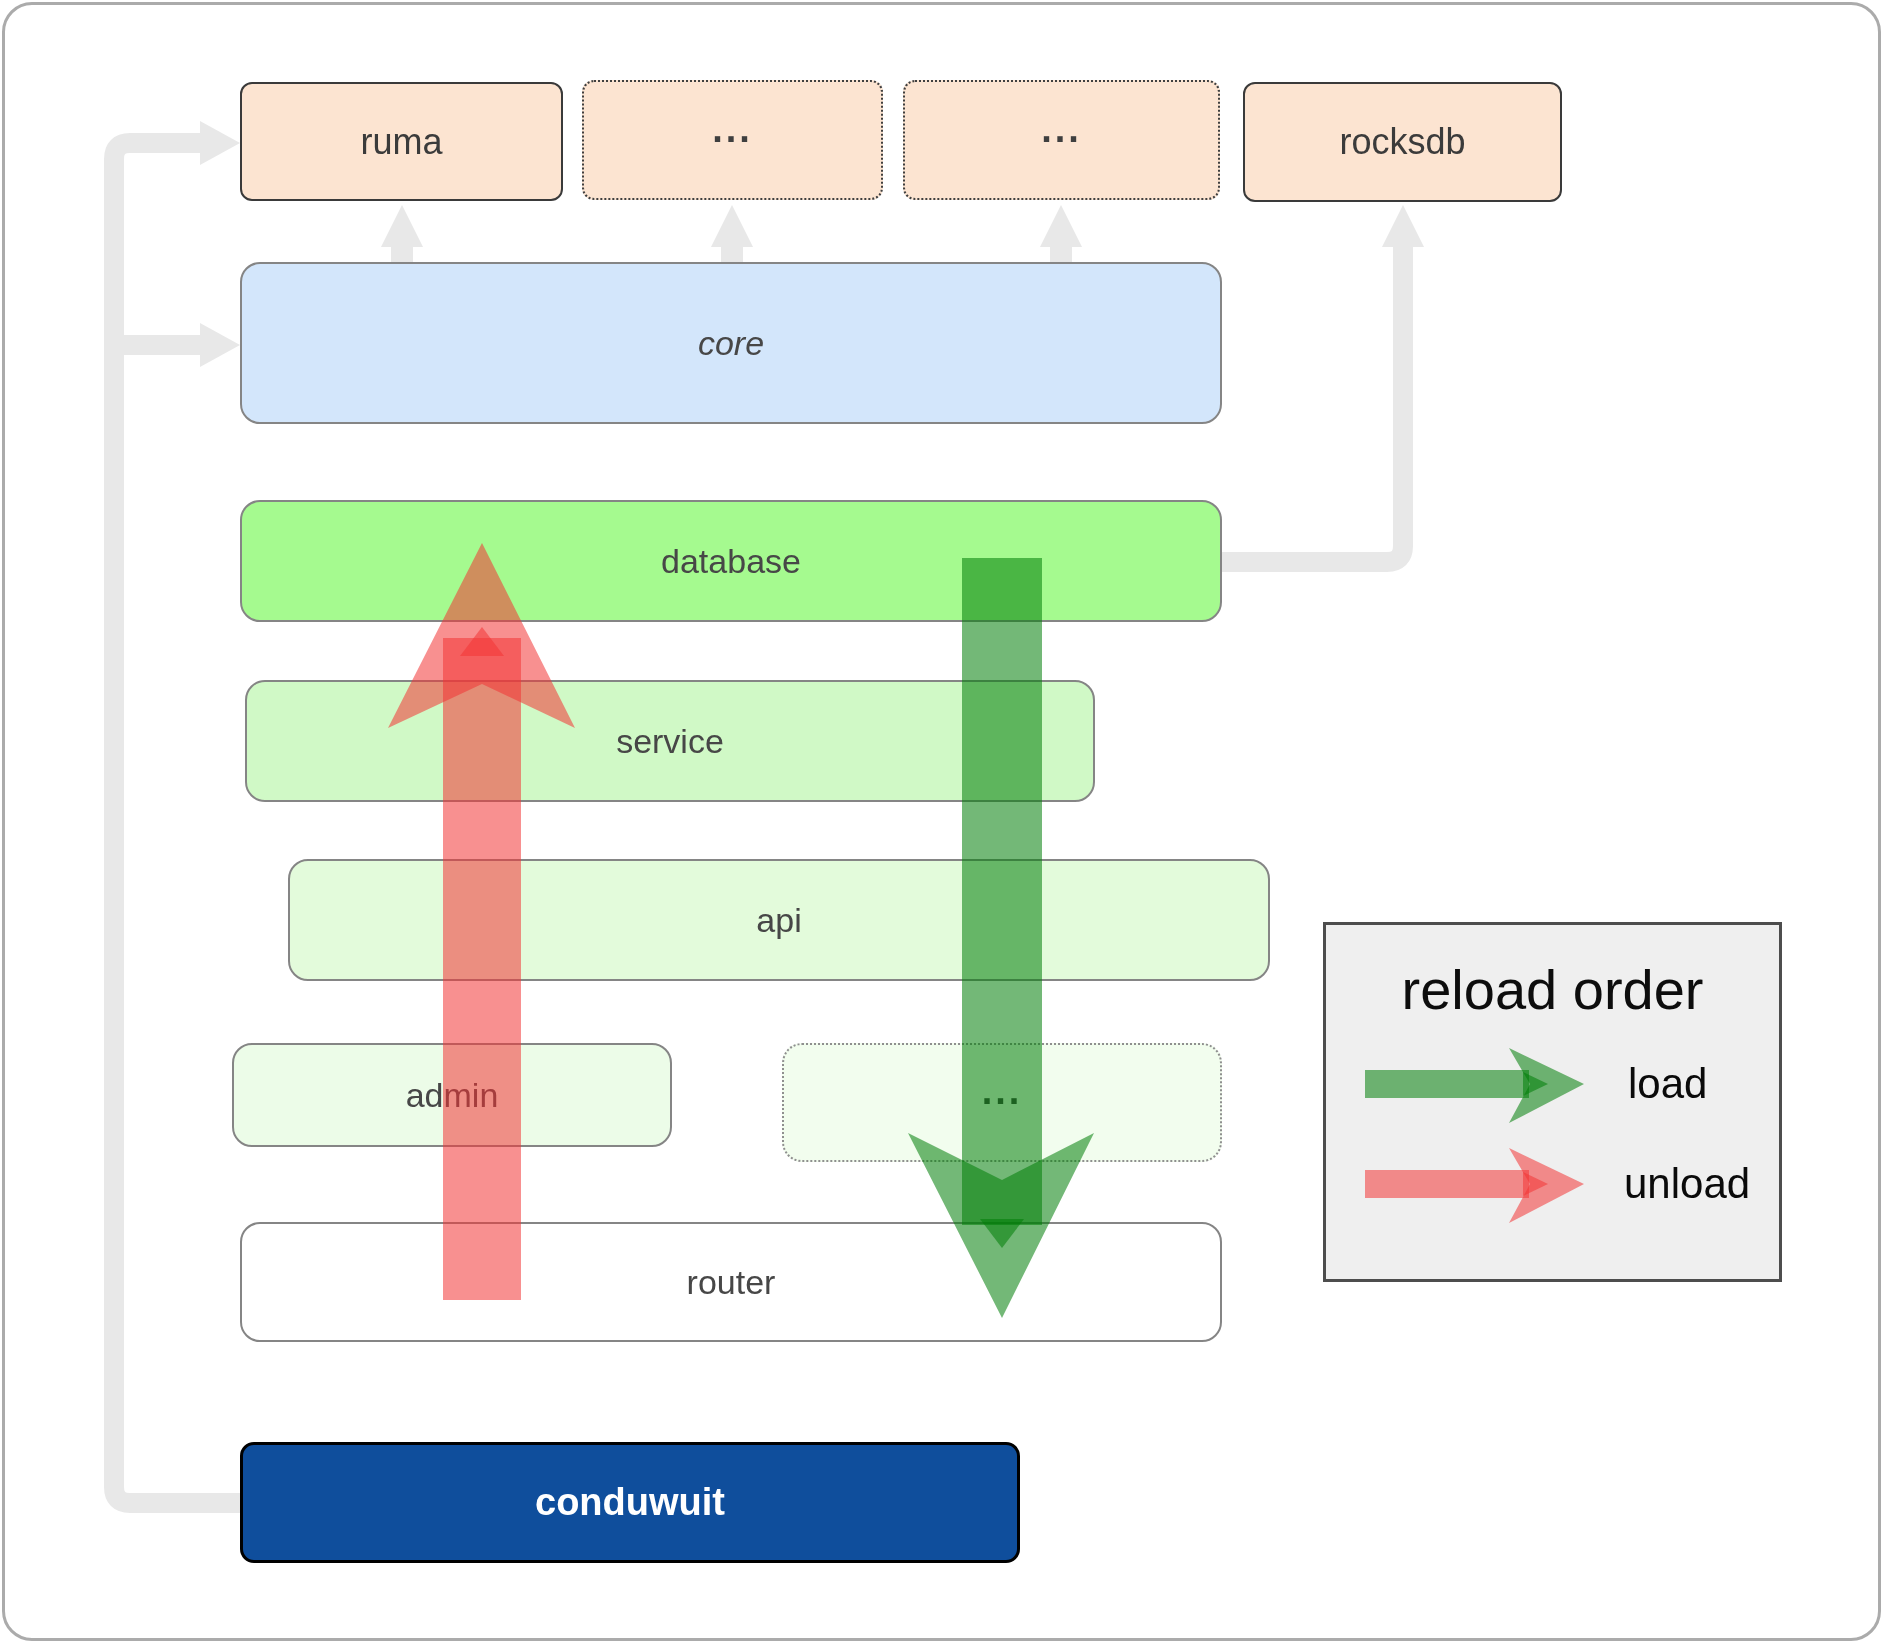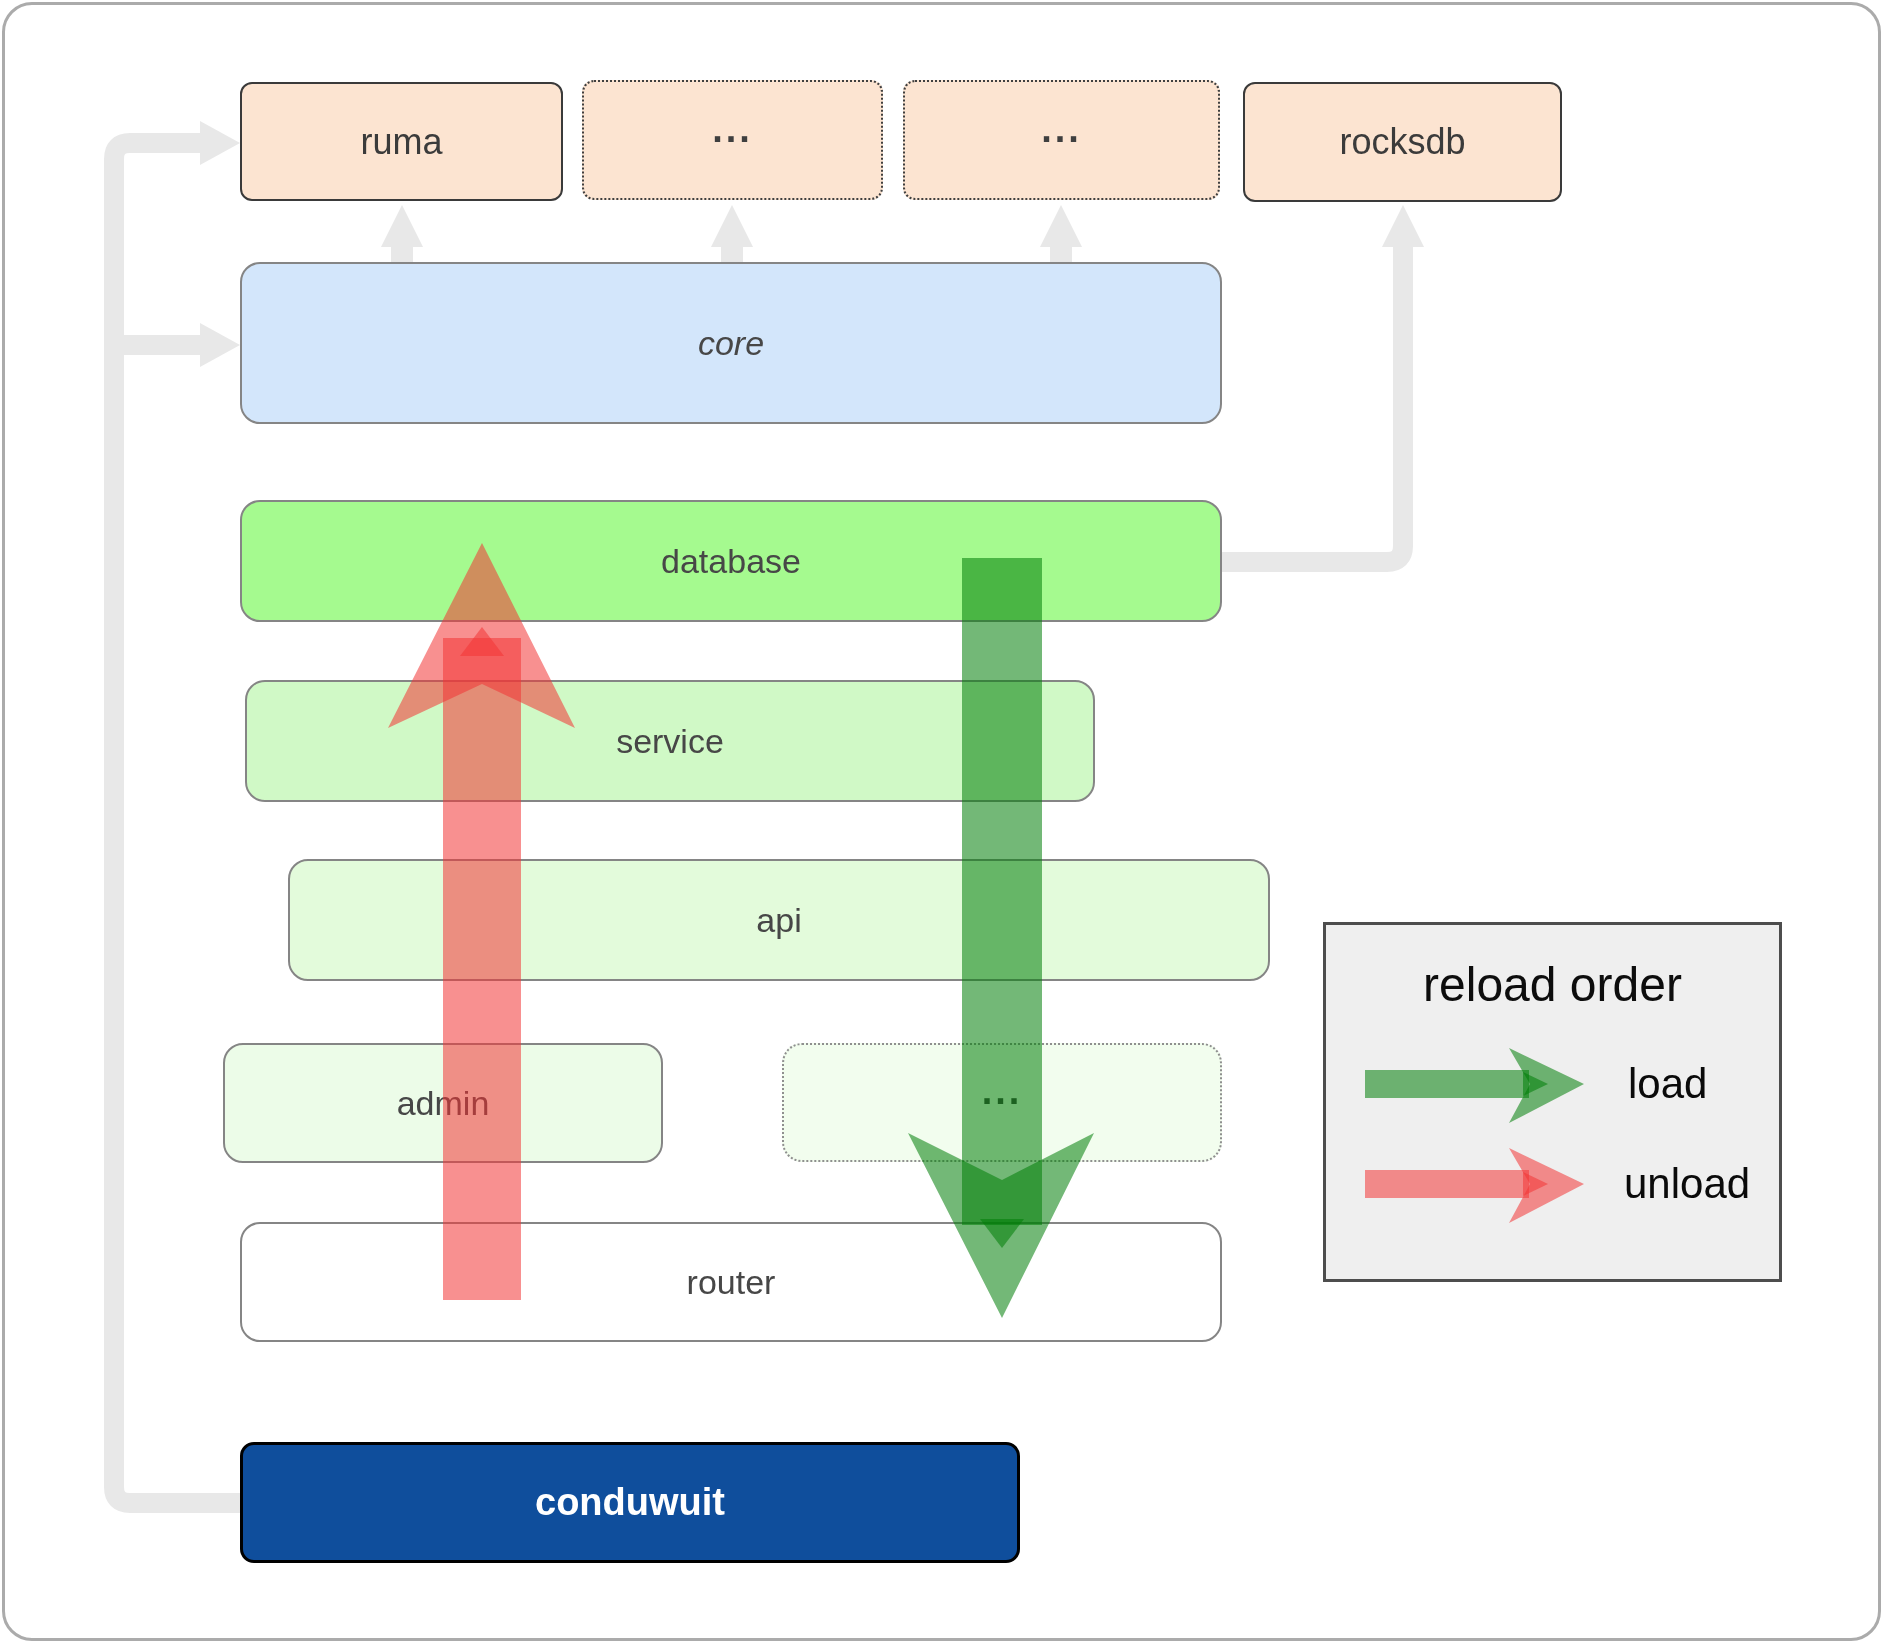--- a/index.html
+++ b/index.html
@@ -13,21 +13,21 @@
   .r22{border-radius:12px;} .r20{border-radius:20px;} .r14{border-radius:14px;}
   .solid-dark{border:2.5px solid #3a3a3a;}
   .dotted-dark{border:2.5px dotted #3f3f3f;}
   .dotted-light{border:2px dotted #8f8f8f;}
   .solid-gray{border:2px solid #858585;}
   .top-label{font-size:36px;color:#3b3b3b;}
   .dots{font-size:38px;font-weight:bold;color:#3f3f3f;letter-spacing:3px;transform:translateY(-0.28em);}
   .navy{font-size:38px;font-weight:600;color:#ffffff;border:3px solid #000000;}
   .legend{position:absolute;left:1323px;top:922px;width:459px;height:360px;box-sizing:border-box;
           background:var(--bg,#efefef);border:3px solid #4d4d4d;}
-  .legend-title{position:absolute;left:0;right:0;top:32px;text-align:center;font-size:48px;color:#0d0d0d;}
+  .legend-title{position:absolute;left:0;right:0;top:32px;text-align:center;font-size:56px;color:#0d0d0d;}
   .legend-label{position:absolute;font-size:42px;color:#0a0a0a;transform:translateY(-50%);}
   .legend svg{position:absolute;left:0;top:0;width:459px;height:360px;}
 </style>
 </head>
 <body>
 
 <div class="canvas">
 
   <svg class="layer">
     <g>
@@ -74,21 +74,21 @@
   </div>
   <div class="box r20 solid-gray" style="left: 240px; top: 500px; width: 982px; height: 122px; --bg: #a5fa8f;">
     <span class="lbl">database</span>
   </div>
   <div class="box r20 solid-gray" style="left: 245px; top: 680px; width: 850px; height: 122px; --bg: #d0f9c6;">
     <span class="lbl">service</span>
   </div>
   <div class="box r20 solid-gray" style="left: 240px; top: 859px; width: 982px; height: 122px; margin-left: 48px; --bg: #e3fbdb;">
     <span class="lbl">api</span>
   </div>
-  <div class="box r20 solid-gray" style="left: 223px; top: 1043px; width: 440px; height: 120px; --bg: #ecfce8;">
+  <div class="box r20 solid-gray" style="left: 232px; top: 1043px; width: 440px; height: 104px; --bg: #ecfce8;">
     <span class="lbl">admin</span>
   </div>
   <div class="box r20 dotted-light" style="left: 782px; top: 1043px; width: 440px; height: 119px; --bg: #f2fdee;">
     <span class="lbl dots">...</span>
   </div>
   <div class="box r20 solid-gray" style="left: 240px; top: 1222px; width: 982px; height: 120px; --bg: #ffffff;">
     <span class="lbl">router</span>
   </div>
   <div class="box r14 navy" style="left: 240px; top: 1442px; width: 780px; height: 121px; --bg: #0f4e9c;">
     <span class="lbl">conduwuit</span>

